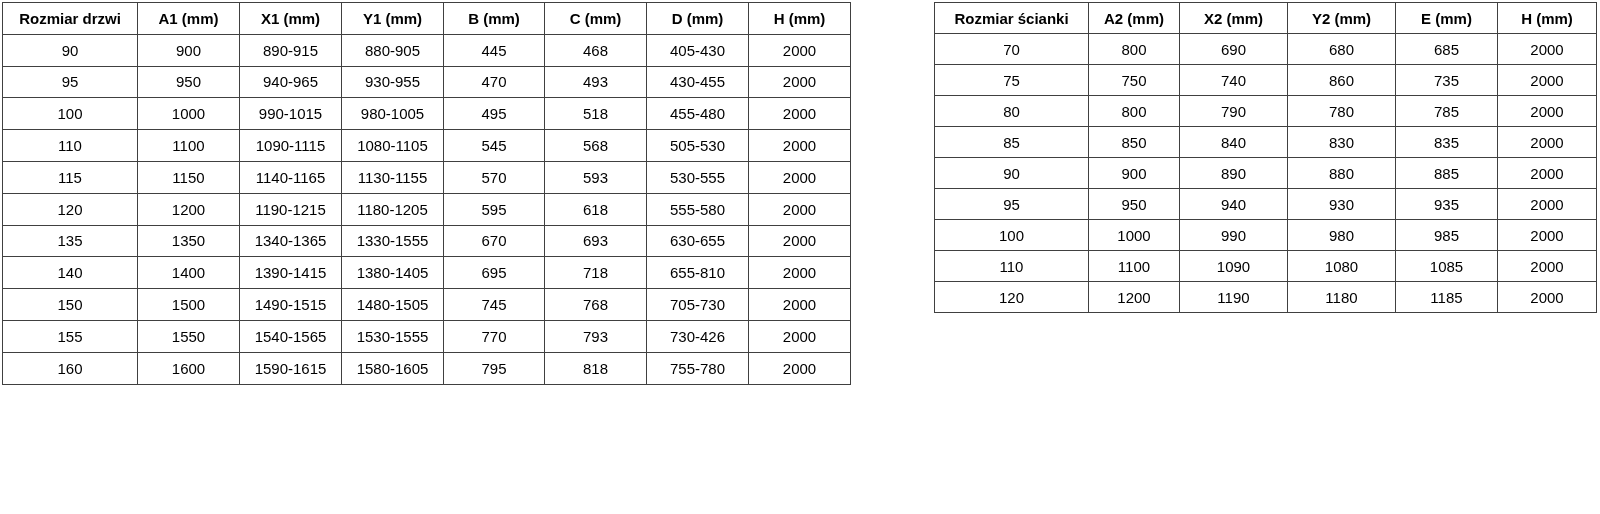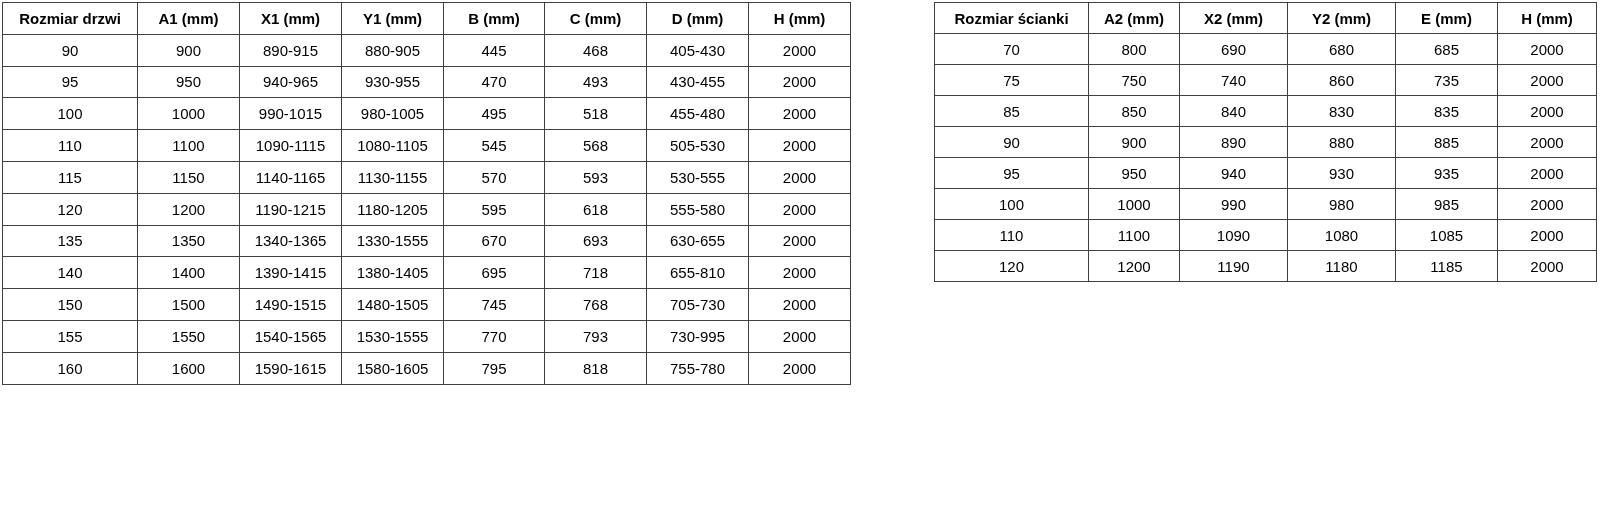--- a/index.html
+++ b/index.html
@@ -158,21 +158,21 @@
           <td>705-730</td>
           <td>2000</td>
         </tr>
         <tr>
           <td>155</td>
           <td>1550</td>
           <td>1540-1565</td>
           <td>1530-1555</td>
           <td>770</td>
           <td>793</td>
-          <td>730-995</td>
+          <td>730-426</td>
           <td>2000</td>
         </tr>
         <tr>
           <td>160</td>
           <td>1600</td>
           <td>1590-1615</td>
           <td>1580-1605</td>
           <td>795</td>
           <td>818</td>
           <td>755-780</td>
@@ -211,20 +211,28 @@
         </tr>
         <tr>
           <td>75</td>
           <td>750</td>
           <td>740</td>
           <td>860</td>
           <td>735</td>
           <td>2000</td>
         </tr>
         <tr>
+          <td>80</td>
+          <td>800</td>
+          <td>790</td>
+          <td>780</td>
+          <td>785</td>
+          <td>2000</td>
+        </tr>
+        <tr>
           <td>85</td>
           <td>850</td>
           <td>840</td>
           <td>830</td>
           <td>835</td>
           <td>2000</td>
         </tr>
         <tr>
           <td>90</td>
           <td>900</td>

